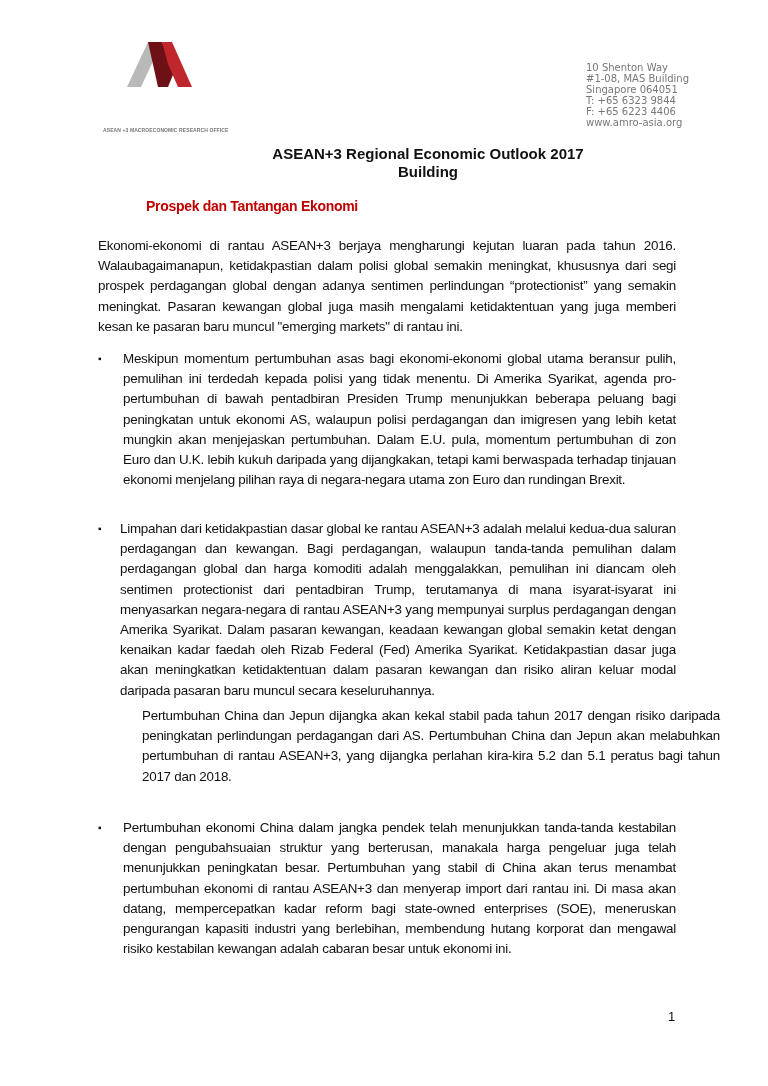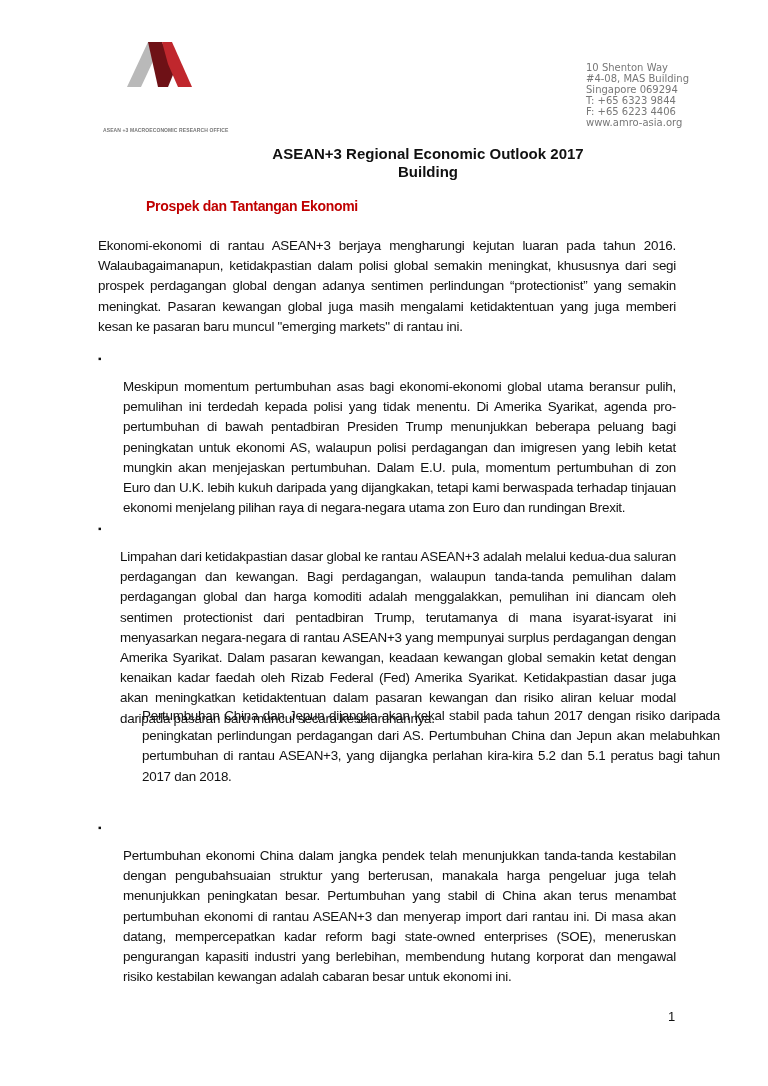--- a/index.html
+++ b/index.html
@@ -16,39 +16,39 @@
   .address div { white-space: nowrap; }
   .title-block { position: absolute; left: 0; width: 768px; top: 145px; text-align: center;
                  font-weight: bold; font-size: 15px; line-height: 18px; padding-left: 44px; }
   .section-heading { position: absolute; left: 98px; top: 198px; color: #c00000; font-weight: bold;
                      font-size: 14px; letter-spacing: -0.3px; margin-left: 48px; }
   .para { position: absolute; left: 98px; width: 578px; font-size: 13.4px; line-height: 20.2px;
           text-align: justify; letter-spacing: -0.25px; }
   .bullet { position: absolute; left: 98px; width: 578px; font-size: 13.4px; line-height: 20.2px;
             letter-spacing: -0.25px; }
   .bullet .mark { position: absolute; left: 0; top: 0; font-size: 10px; }
-  .bullet .text { margin-left: 25px; text-align: justify; margin-top: 28px; }
+  .bullet .text { margin-left: 25px; text-align: justify; }
   .page-number { position: absolute; left: 668px; top: 1009px; font-size: 13px; }
 </style>
 </head>
 <body>
 
 <div class="logo">
   <svg width="150" height="46" viewBox="0 0 150 46">
     <polygon points="27,45 48,0 62,0 41,45" fill="#b9b9b9"></polygon>
     <polygon points="48,0 62,0 75,28 68,45 58,45" fill="#6e1116"></polygon>
     <polygon points="62,0 72,0 92,45 78,45 68,22" fill="#c0272d"></polygon>
   </svg>
   <div class="logo-sub">ASEAN +3 MACROECONOMIC RESEARCH OFFICE</div>
 </div>
 
 <div class="address">
   <div>10 Shenton Way</div>
-  <div>#4-08, MAS Building</div>
-  <div>Singapore 069294</div>
+  <div>#1-08, MAS Building</div>
+  <div>Singapore 064051</div>
   <div>T: +65 6323 9844</div>
   <div>F: +65 6223 4406</div>
   <div>www.amro-asia.org</div>
 </div>
 
 <div class="title-block">
   <div>ASEAN+3 Regional Economic Outlook 2017</div>
   <div>Building</div>
 </div>
 

